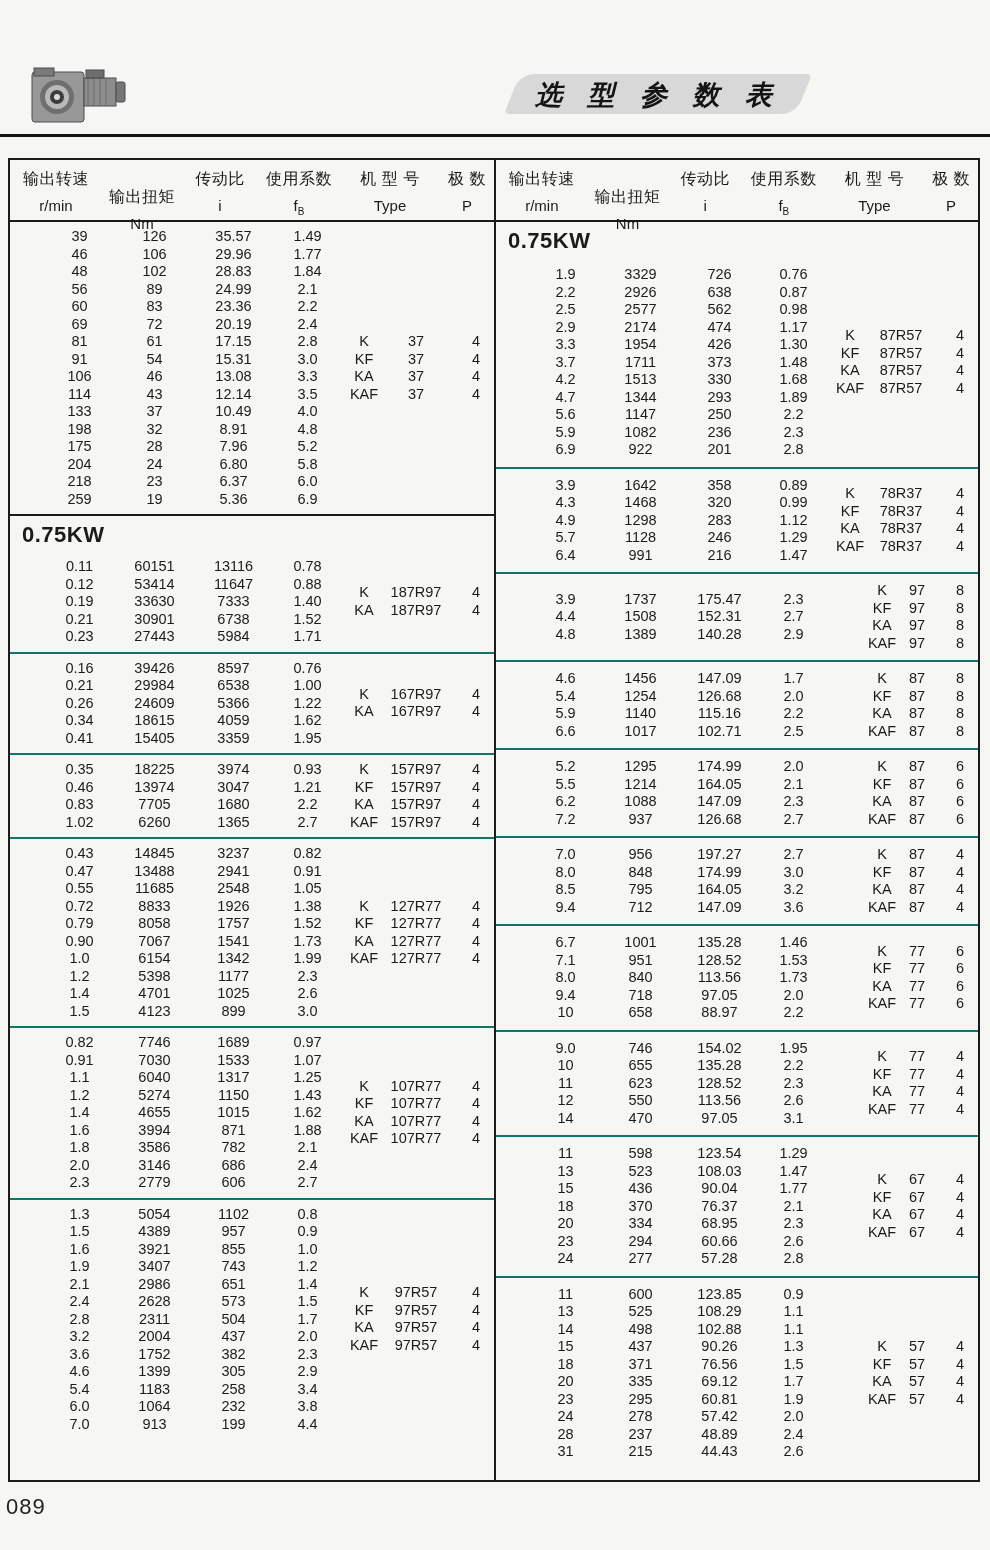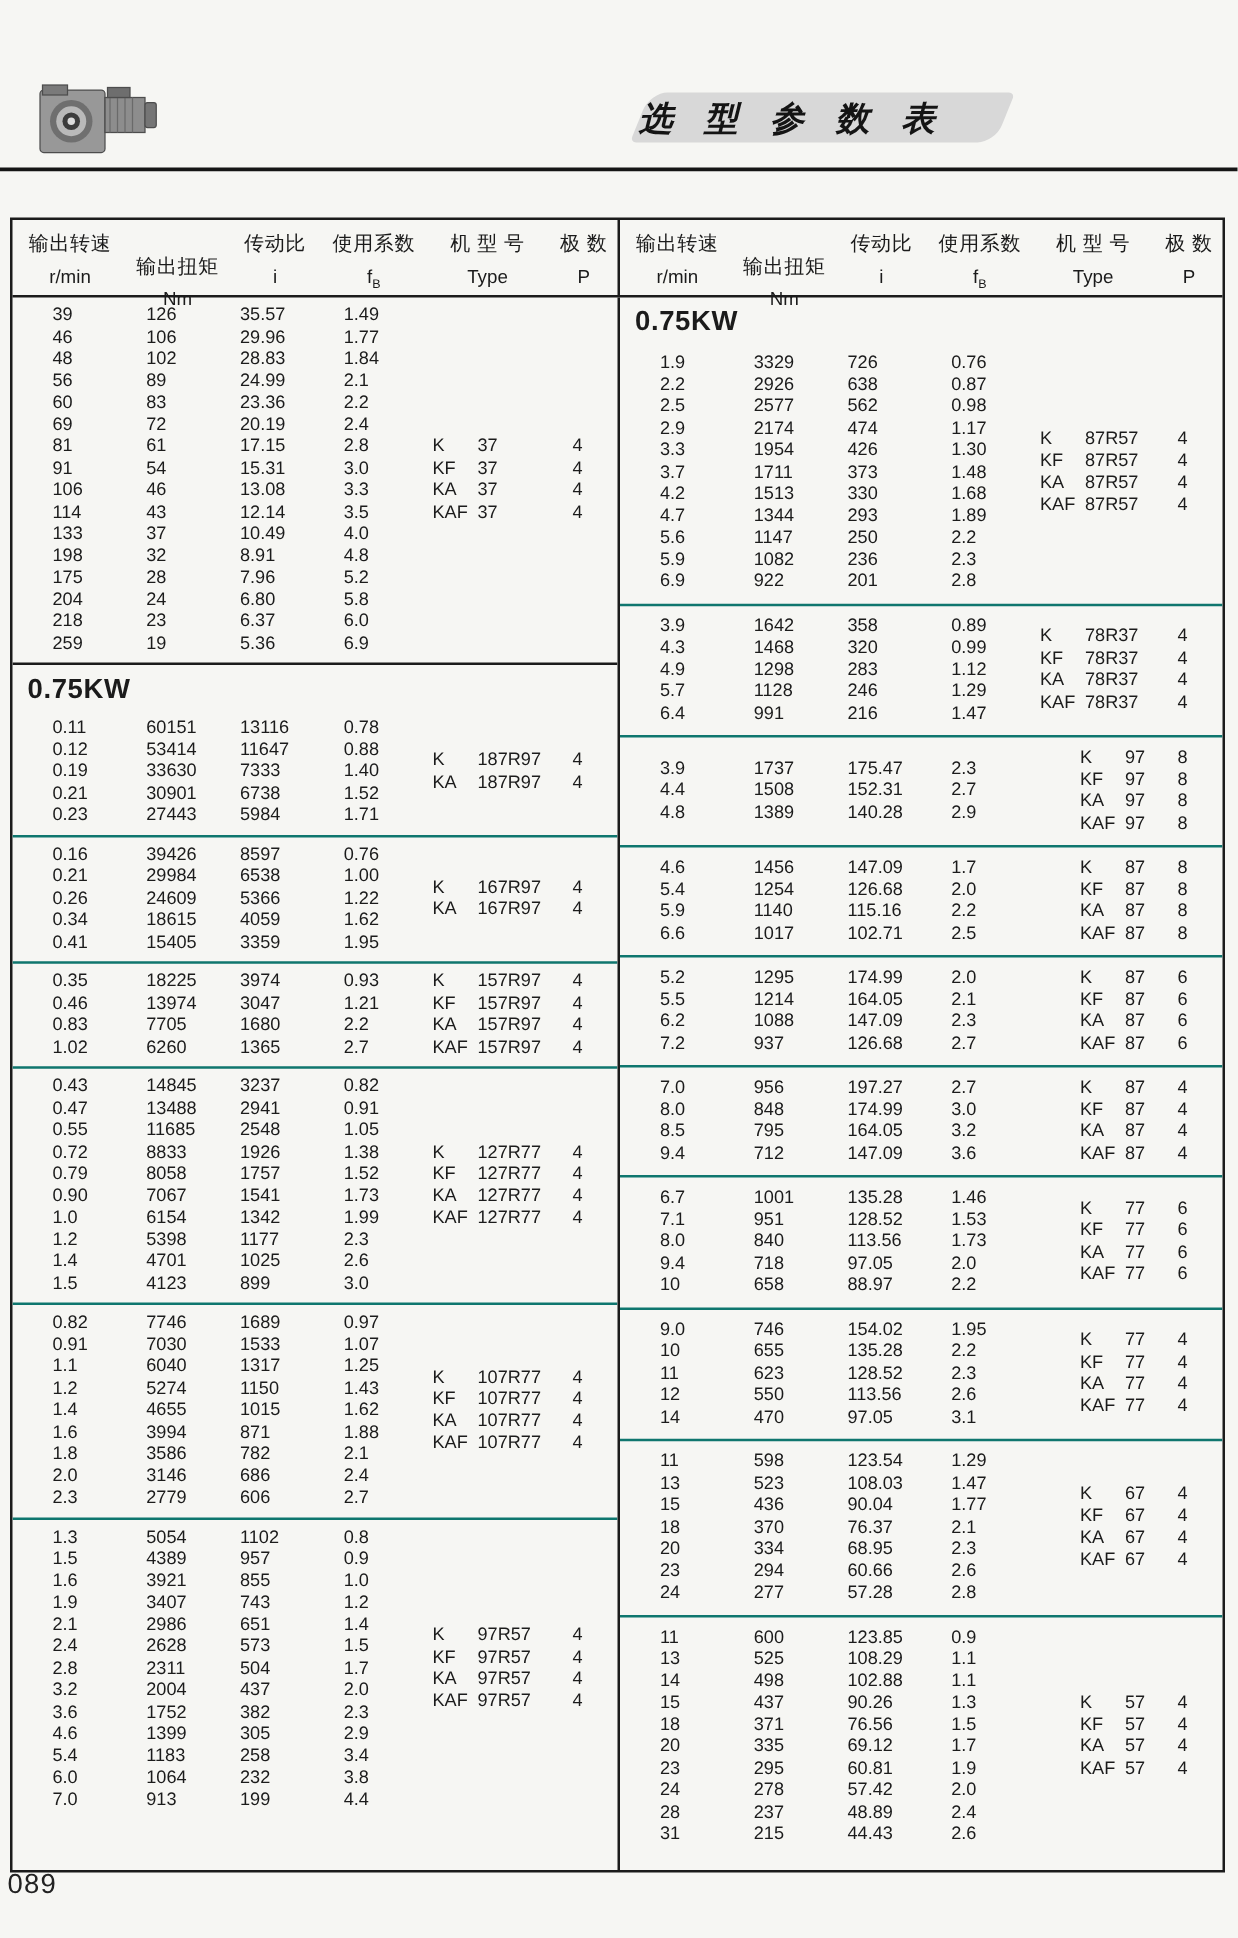--- a/index.html
+++ b/index.html
@@ -9,47 +9,47 @@
     font-family:"Liberation Sans", sans-serif;
   }
   
   .gearbox{position:absolute;left:30px;top:62px;}
   .banner-shape{
     position:absolute;left:512px;top:74px;width:292px;height:40px;
     background:#d8d8d8;transform:skewX(-22deg);
     border-radius:14px 5px 14px 5px;
   }
   .banner-text{
-    position:absolute;left:492px;top:77px;width:284px;text-align:center;
+    position:absolute;left:516px;top:77px;width:284px;text-align:center;
     font-size:27px;font-weight:bold;font-style:italic;letter-spacing:9px;
     color:#141414;white-space:nowrap;
   }
   .top-rule{position:absolute;left:0;top:134px;width:990px;height:3px;background:#151515;}
   
   .sel-table{
-    position:absolute;left:8px;top:174px;width:972px;height:1324px;
+    position:absolute;left:8px;top:158px;width:972px;height:1324px;
     border:2px solid #1b1b1b;box-sizing:border-box;
   }
   .thead{display:flex;height:62px;border-bottom:2px solid #1b1b1b;box-sizing:border-box;}
   .half-header{width:50%;display:flex;padding-top:9px;box-sizing:border-box;}
   .half-header.right{border-left:2px solid #1b1b1b;}
   .hcol{text-align:center;}
   .hc1{width:92px;} .hc2{width:80px;margin-top:18px;} .hc3{width:76px;} .hc4{width:82px;} .hc5{width:100px;} .hc6{width:54px;}
   .hcn{font-size:16px;letter-spacing:0.5px;}
   .hunit{font-size:15px;margin-top:7px;}
   .sub{font-size:10px;vertical-align:sub;}
   .tbody{display:flex;height:1258px;}
   .half{width:50%;box-sizing:border-box;overflow:hidden;}
   .half.right{border-left:2px solid #1b1b1b;}
   .section + .section{border-top:2px solid #1b1b1b;}
   .power-heading{
     font-size:22px;font-weight:bold;height:36px;line-height:38px;
     padding-left:12px;letter-spacing:0.5px;
   }
-  .block{display:flex;box-sizing:border-box;}
+  .block{display:flex;box-sizing:border-box;text-align:center;}
   .half.left .block{padding:6px 0;}
   .half.right .block{padding:8px 0;}
   .block + .block{border-top:2px solid #0f766e;}
   .rows{width:330px;display:flex;flex-direction:column;justify-content:center;}
   .drow{display:flex;height:17.5px;line-height:17.5px;font-size:14.5px;white-space:nowrap;}
   .d1{margin-left:32px;width:75px;}
   .d2{width:75px;}
   .d3{width:83px;}
   .d4{flex:1;}
   .types{flex:1;display:flex;flex-direction:column;justify-content:center;}

